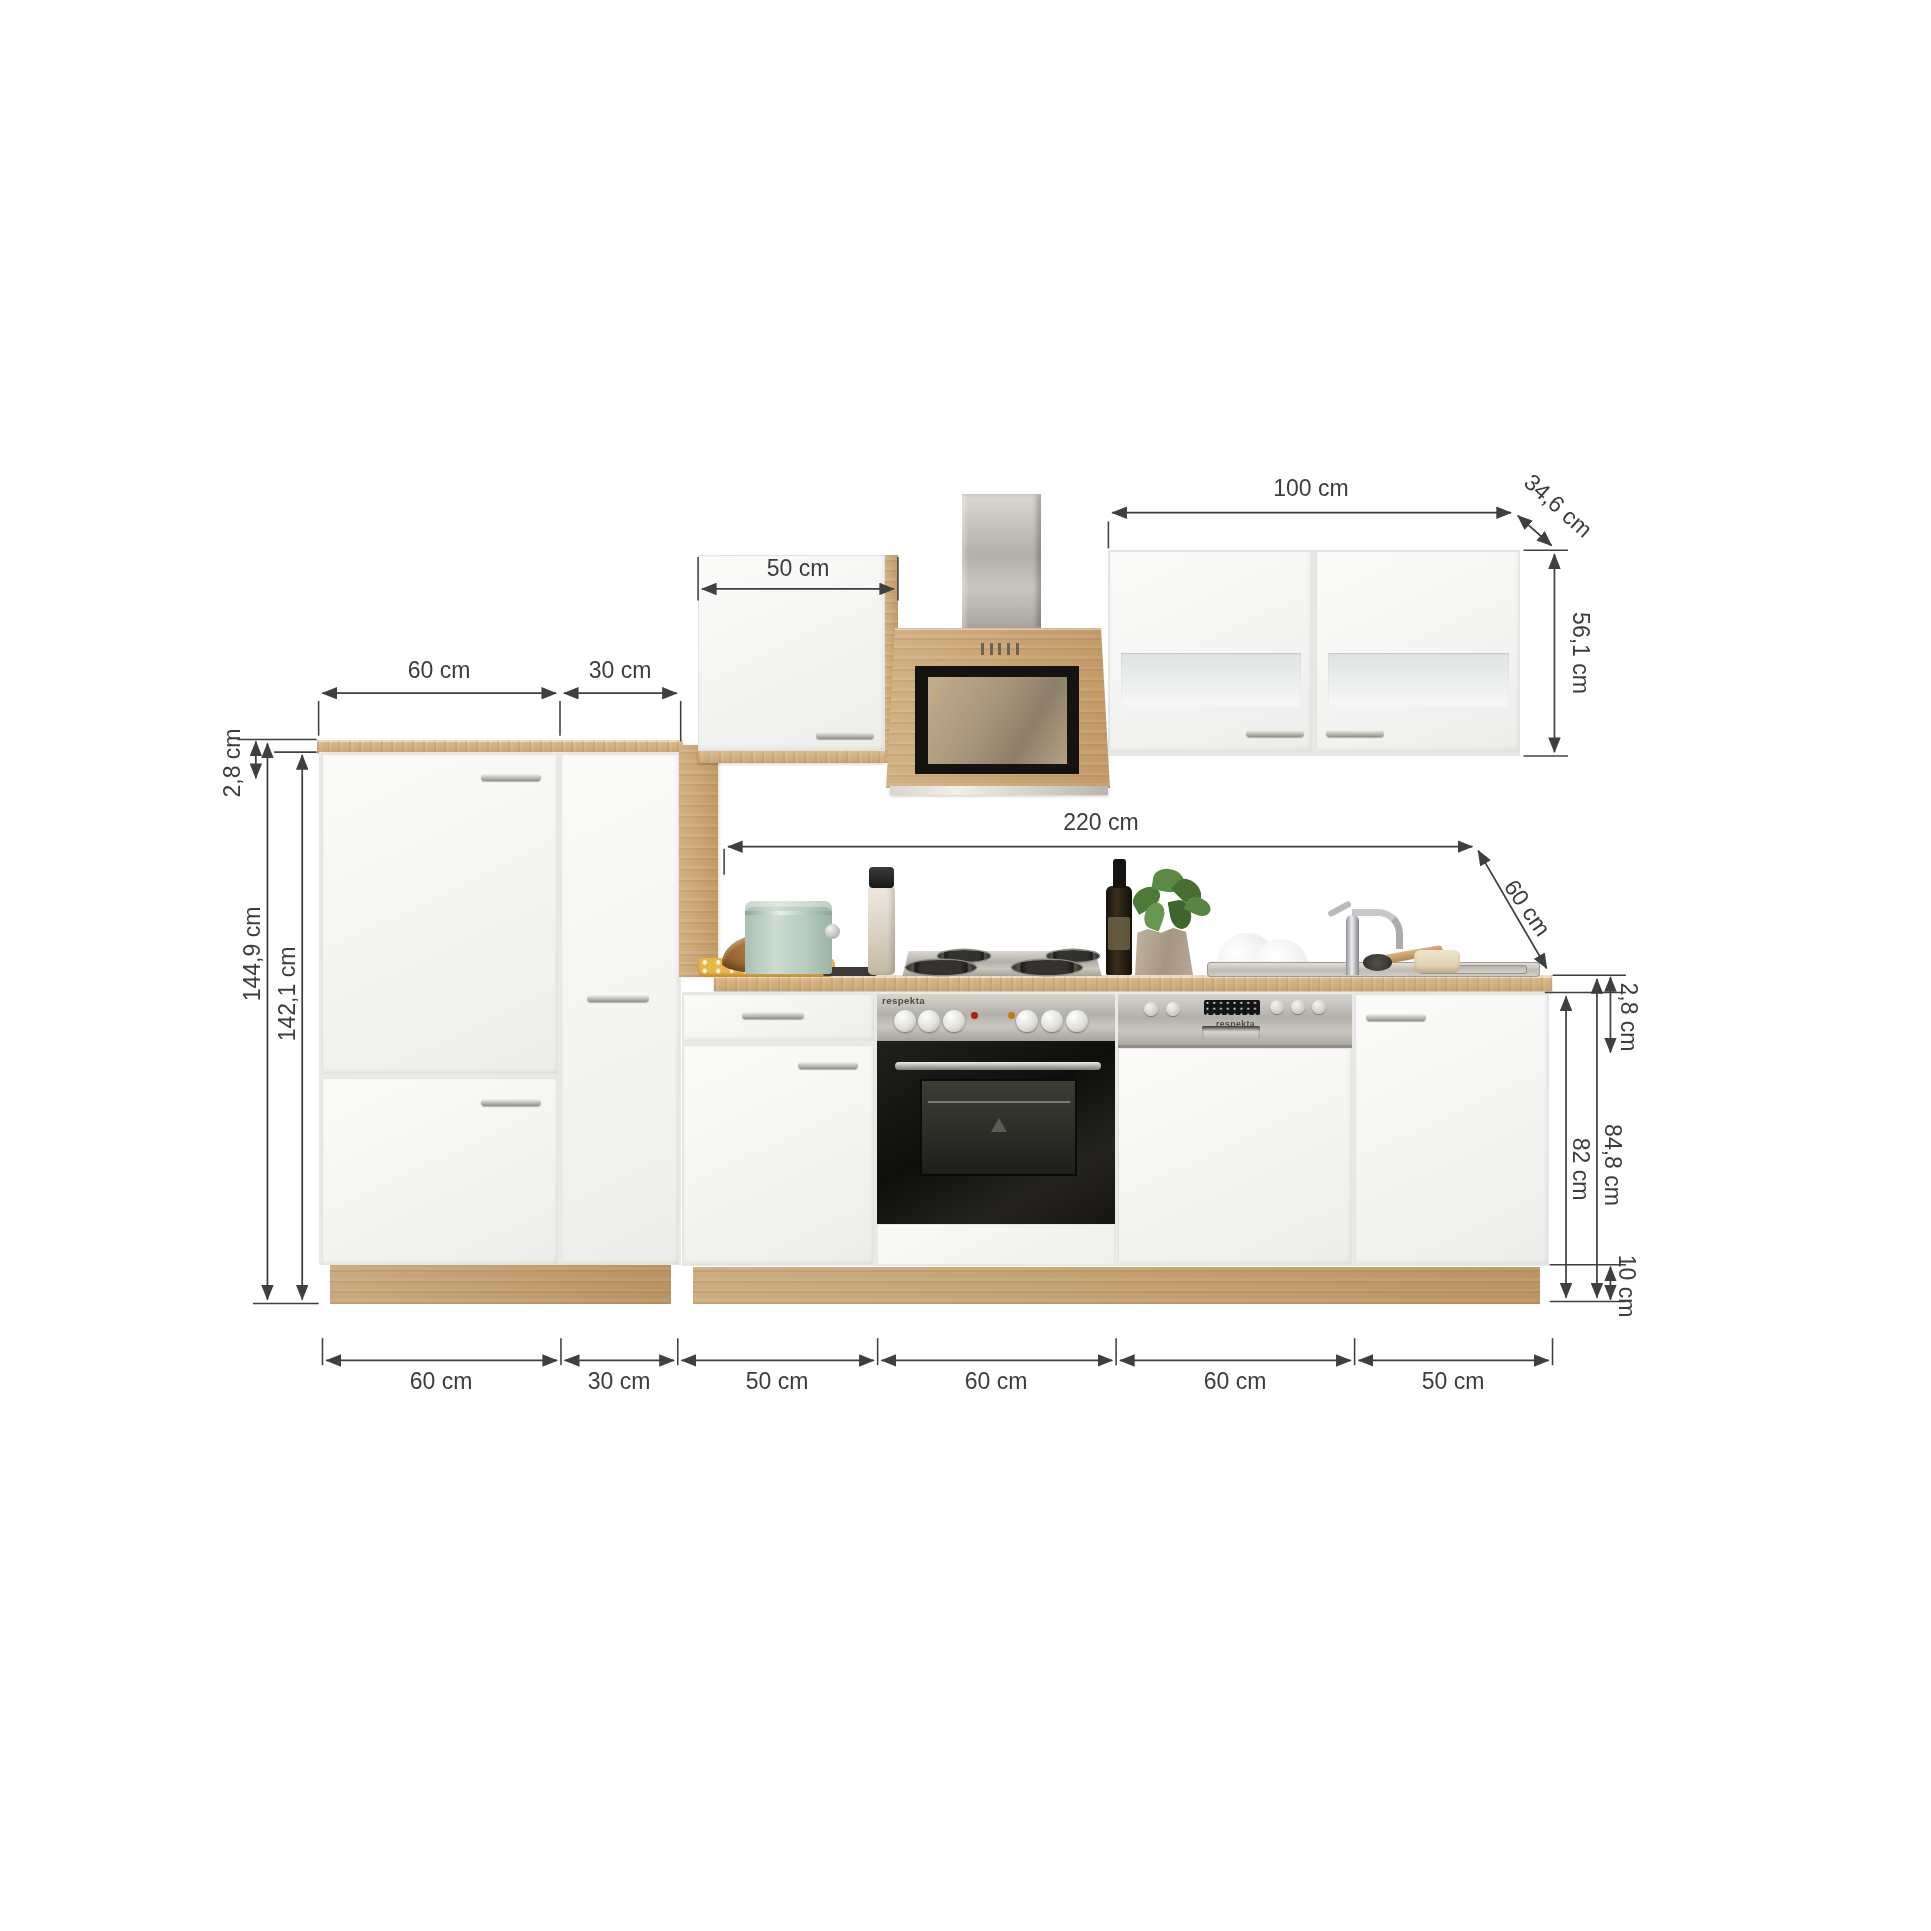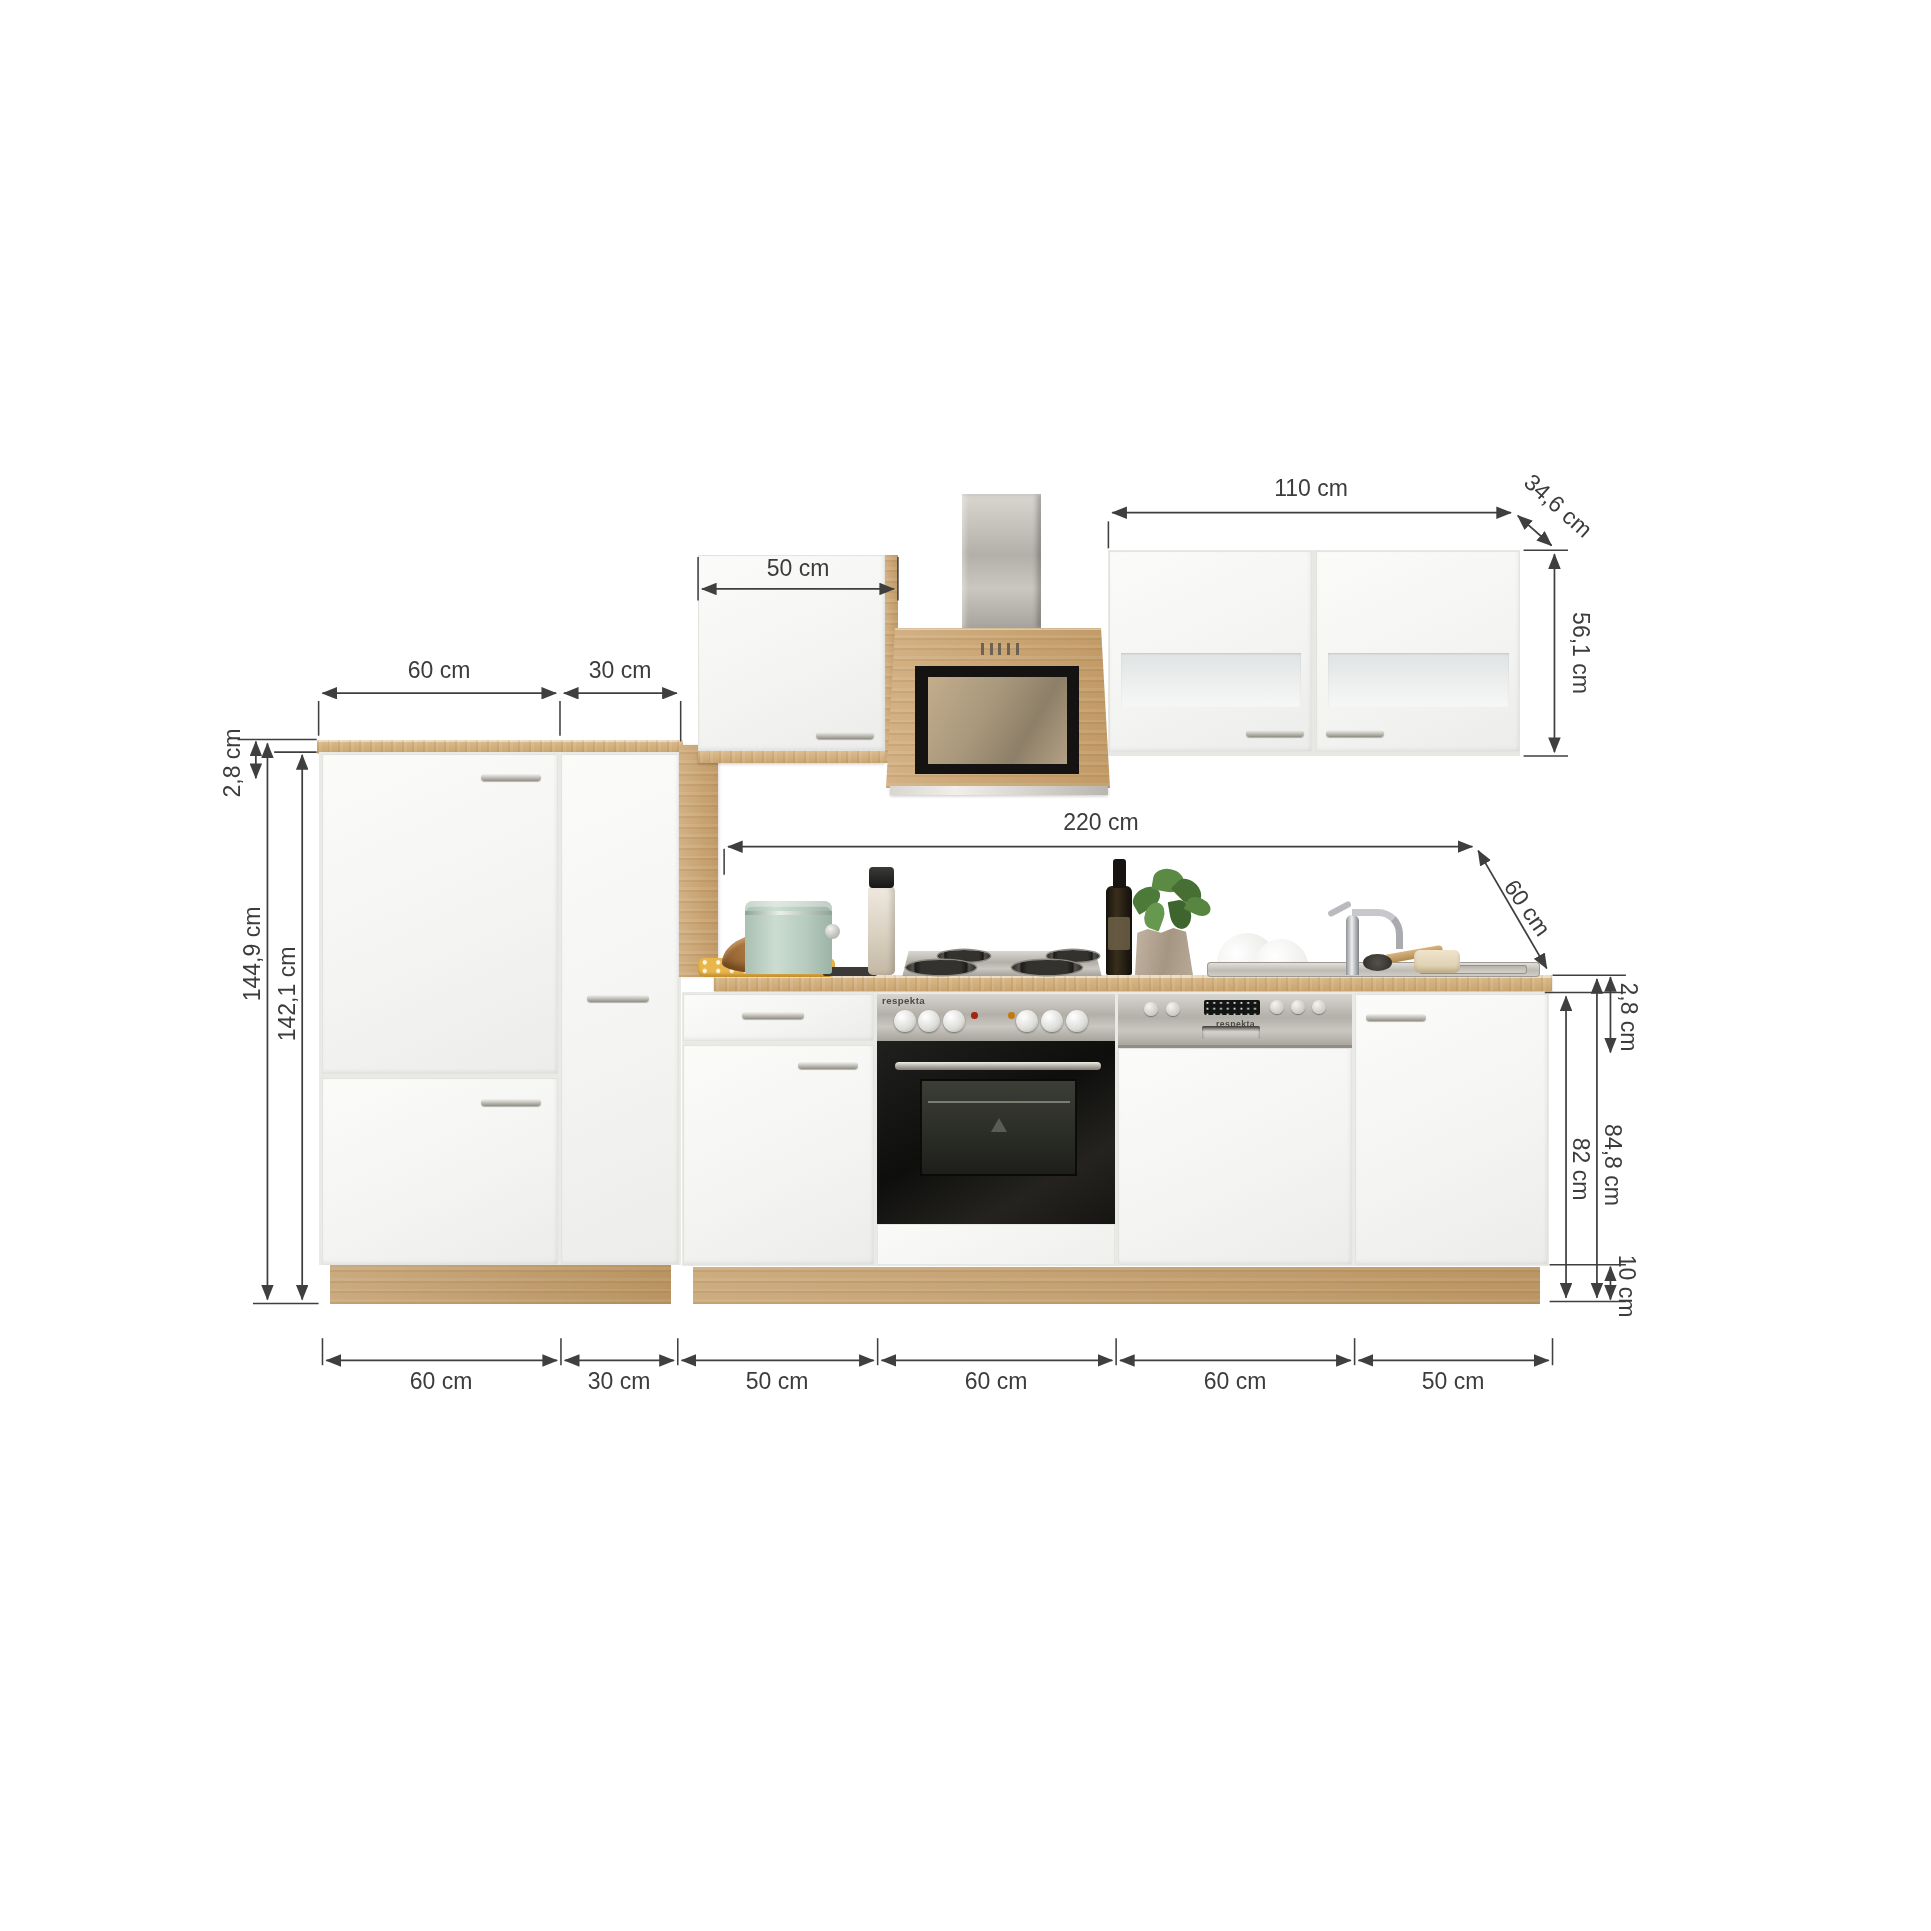--- a/index.html
+++ b/index.html
@@ -200,21 +200,21 @@
       <line x1="581" y1="1386" x2="581" y2="1414"></line>
       <line x1="702" y1="1386" x2="702" y2="1414"></line>
       <line x1="909" y1="1386" x2="909" y2="1414"></line>
       <line x1="1156" y1="1386" x2="1156" y2="1414"></line>
       <line x1="1403" y1="1386" x2="1403" y2="1414"></line>
       <line x1="1608" y1="1386" x2="1608" y2="1414"></line>
     </g>
   </svg>
 
   <div class="dlab" style="left:798px;top:568px;transform:translate(-50%,-50%);">50 cm</div>
-  <div class="dlab" style="left:1311px;top:488px;transform:translate(-50%,-50%);">110 cm</div>
+  <div class="dlab" style="left:1311px;top:488px;transform:translate(-50%,-50%);">100 cm</div>
   <div class="dlab" style="left:1558px;top:506px;transform:translate(-50%,-50%) rotate(42deg);">34,6 cm</div>
   <div class="dlab" style="left:1580px;top:653px;transform:translate(-50%,-50%) rotate(90deg);">56,1 cm</div>
   <div class="dlab" style="left:439px;top:670px;transform:translate(-50%,-50%);">60 cm</div>
   <div class="dlab" style="left:620px;top:670px;transform:translate(-50%,-50%);">30 cm</div>
   <div class="dlab" style="left:232px;top:763px;transform:translate(-50%,-50%) rotate(-90deg);">2,8 cm</div>
   <div class="dlab" style="left:252px;top:954px;transform:translate(-50%,-50%) rotate(-90deg);">144,9 cm</div>
   <div class="dlab" style="left:287px;top:994px;transform:translate(-50%,-50%) rotate(-90deg);">142,1 cm</div>
   <div class="dlab" style="left:1101px;top:822px;transform:translate(-50%,-50%);text-align:center;">220 cm</div>
   <div class="dlab" style="left:1527px;top:908px;transform:translate(-50%,-50%) rotate(55deg);">60 cm</div>
   <div class="dlab" style="left:1628px;top:1017px;transform:translate(-50%,-50%) rotate(90deg);">2,8 cm</div>

